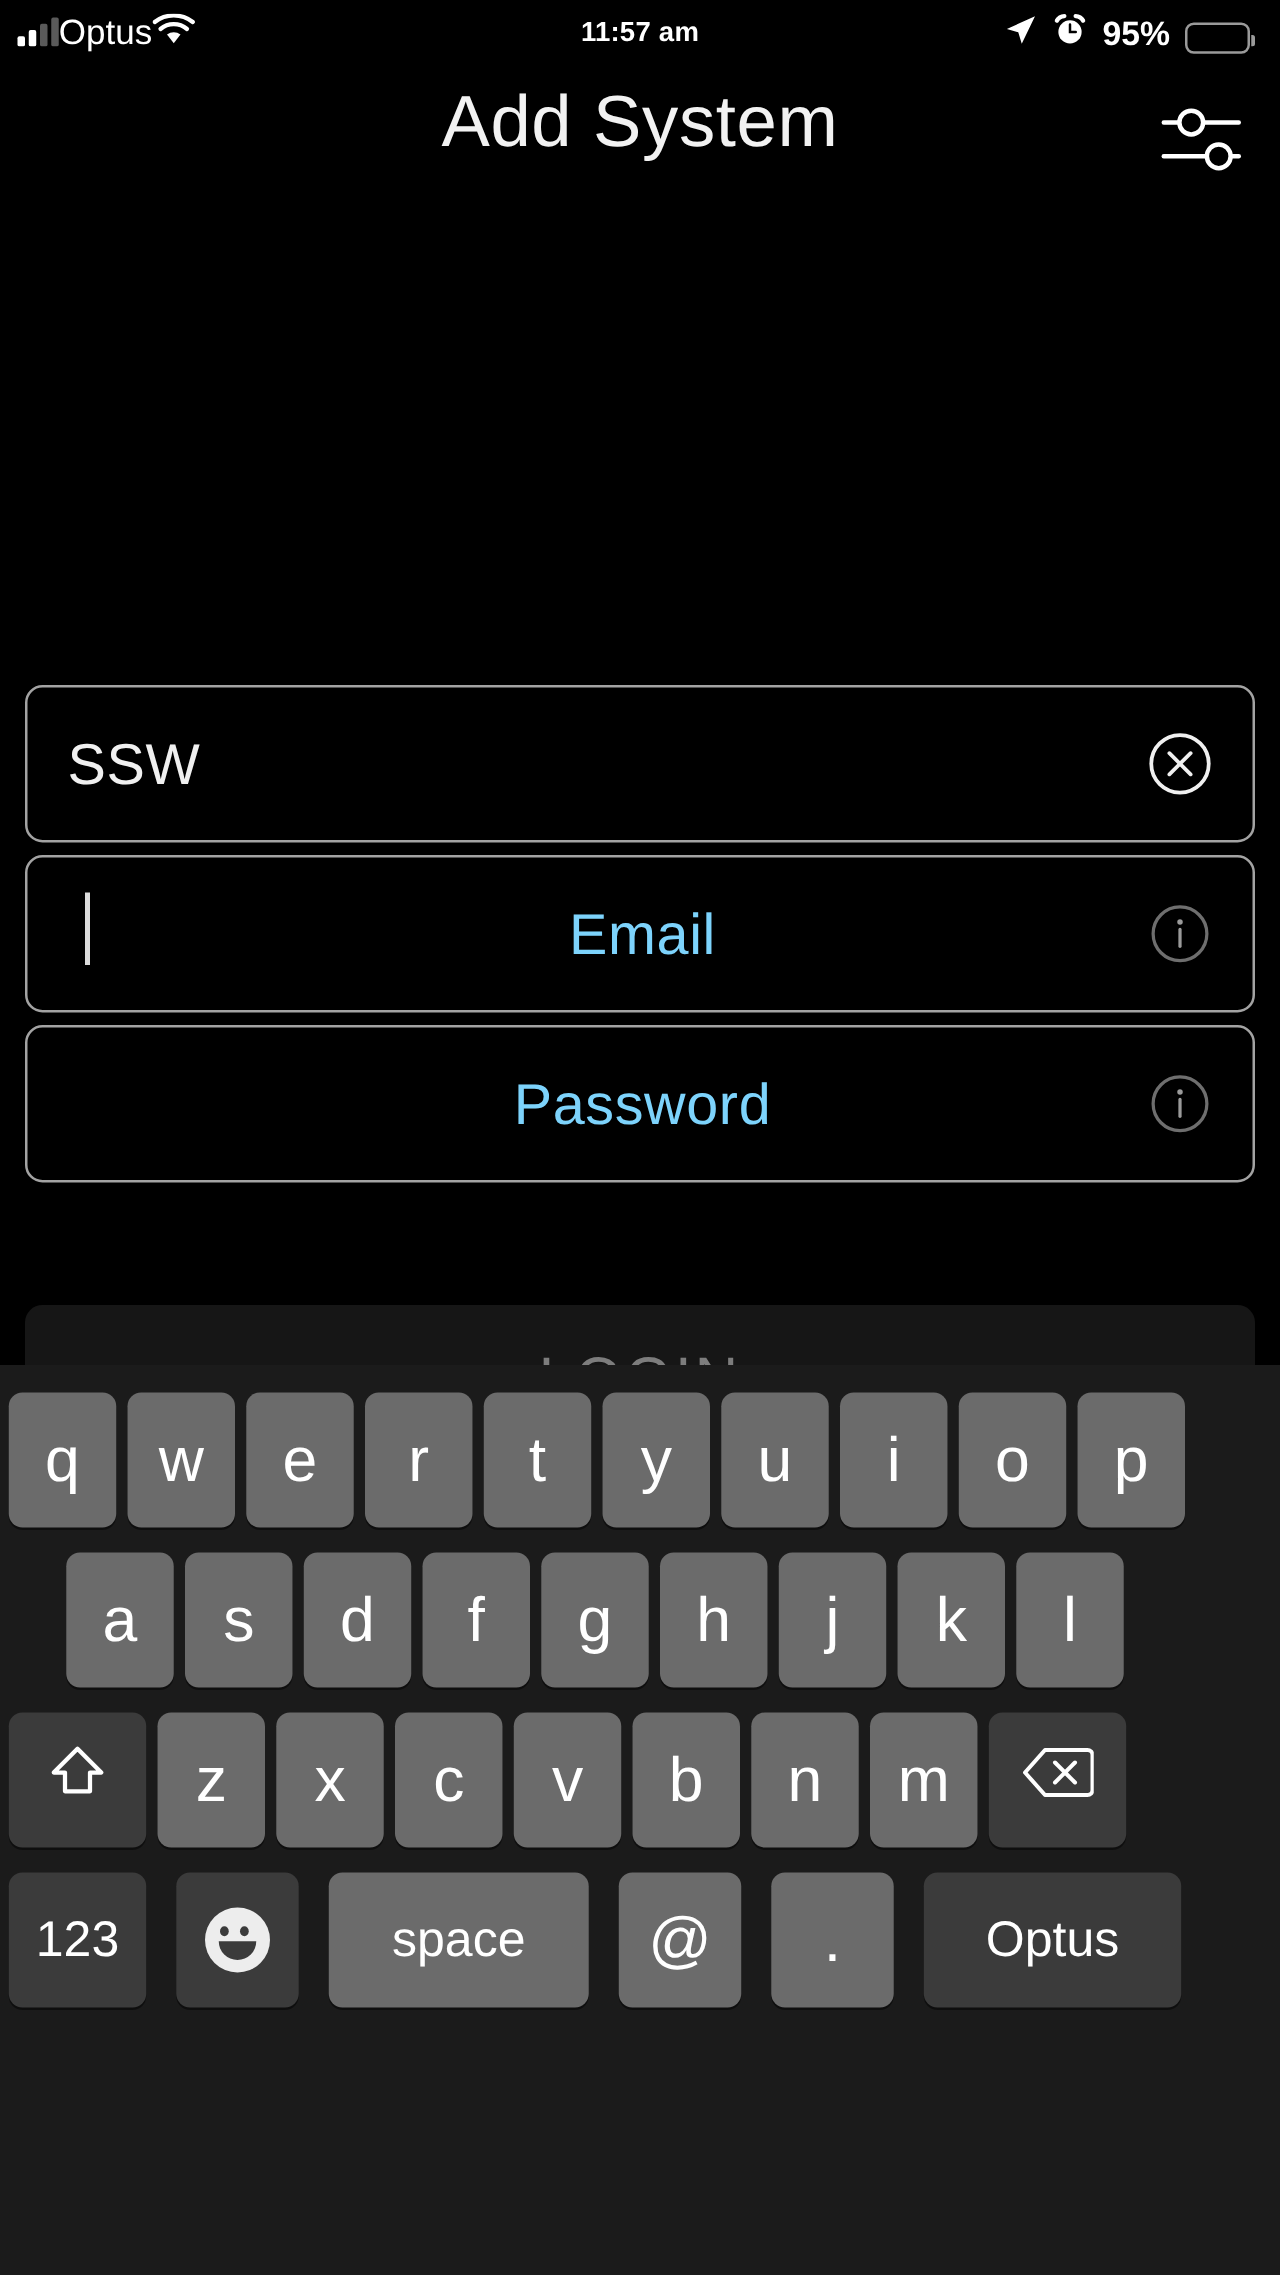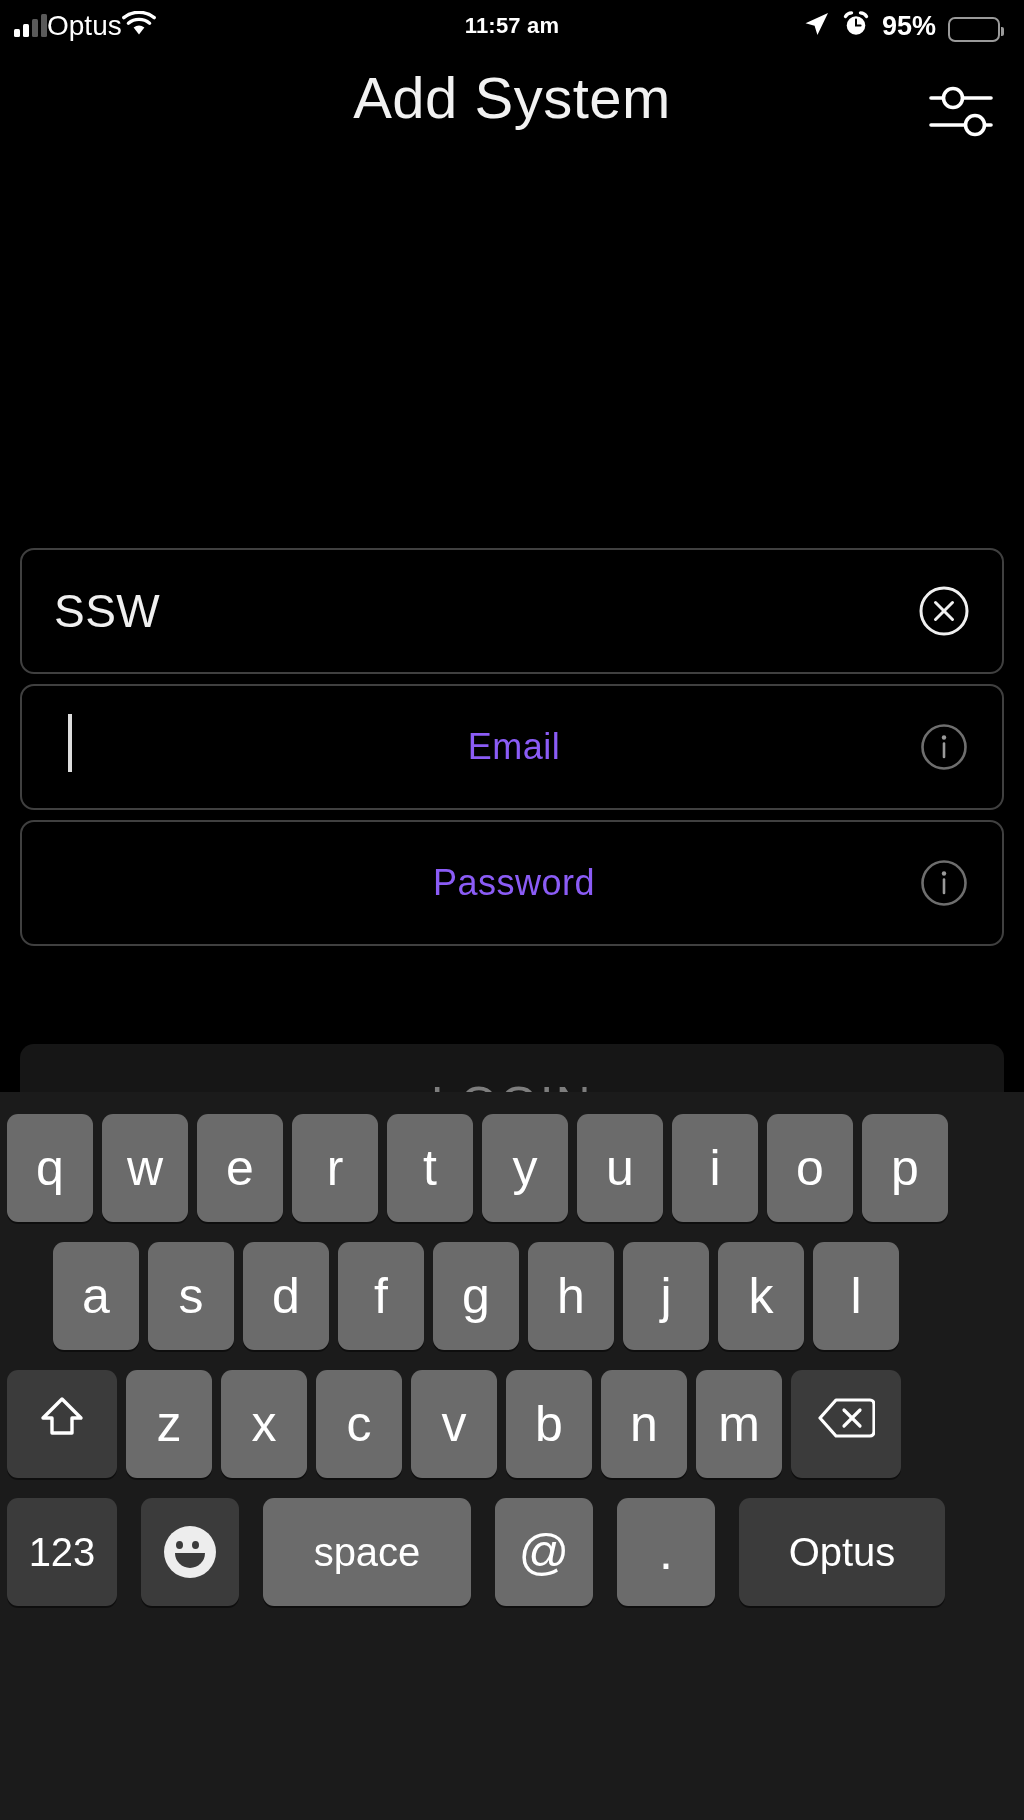--- a/index.html
+++ b/index.html
@@ -48,29 +48,29 @@
   }
   .nav-action {
     position:absolute; right:26px; top:20px; width:74px; height:66px;
     display:flex; align-items:center; justify-content:center; cursor:pointer;
   }
 
   
   .form { position:absolute; left:0; top:0; width:1024px; }
   .field {
     position:absolute; left:20px; width:984px; height:126px;
-    border:2px solid #404040; border-radius:14px;
+    border:2px solid #a3a3a3; border-radius:14px;
     display:flex; align-items:center; background:#000;
   }
   .field-value {
     color:#f0f0f0; font-size:46px; font-weight:300; margin-left:32px; letter-spacing:0.5px;
   }
   .field-placeholder {
     position:absolute; left:0; width:984px; text-align:center;
-    color:#8b5cf6; font-size:36px; font-weight:300; letter-spacing:0.5px;
+    color:#7dd3fc; font-size:46px; font-weight:300; letter-spacing:0.5px;
   }
   .caret {
     position:absolute; left:46px; top:28px; width:4px; height:58px; background:#dcdcdc;
   }
   .field-icon {
     position:absolute; right:30px; top:50%; transform:translateY(-50%);
     width:56px; height:56px; display:flex; align-items:center; justify-content:center;
     cursor:pointer;
   }
   .login-btn {

